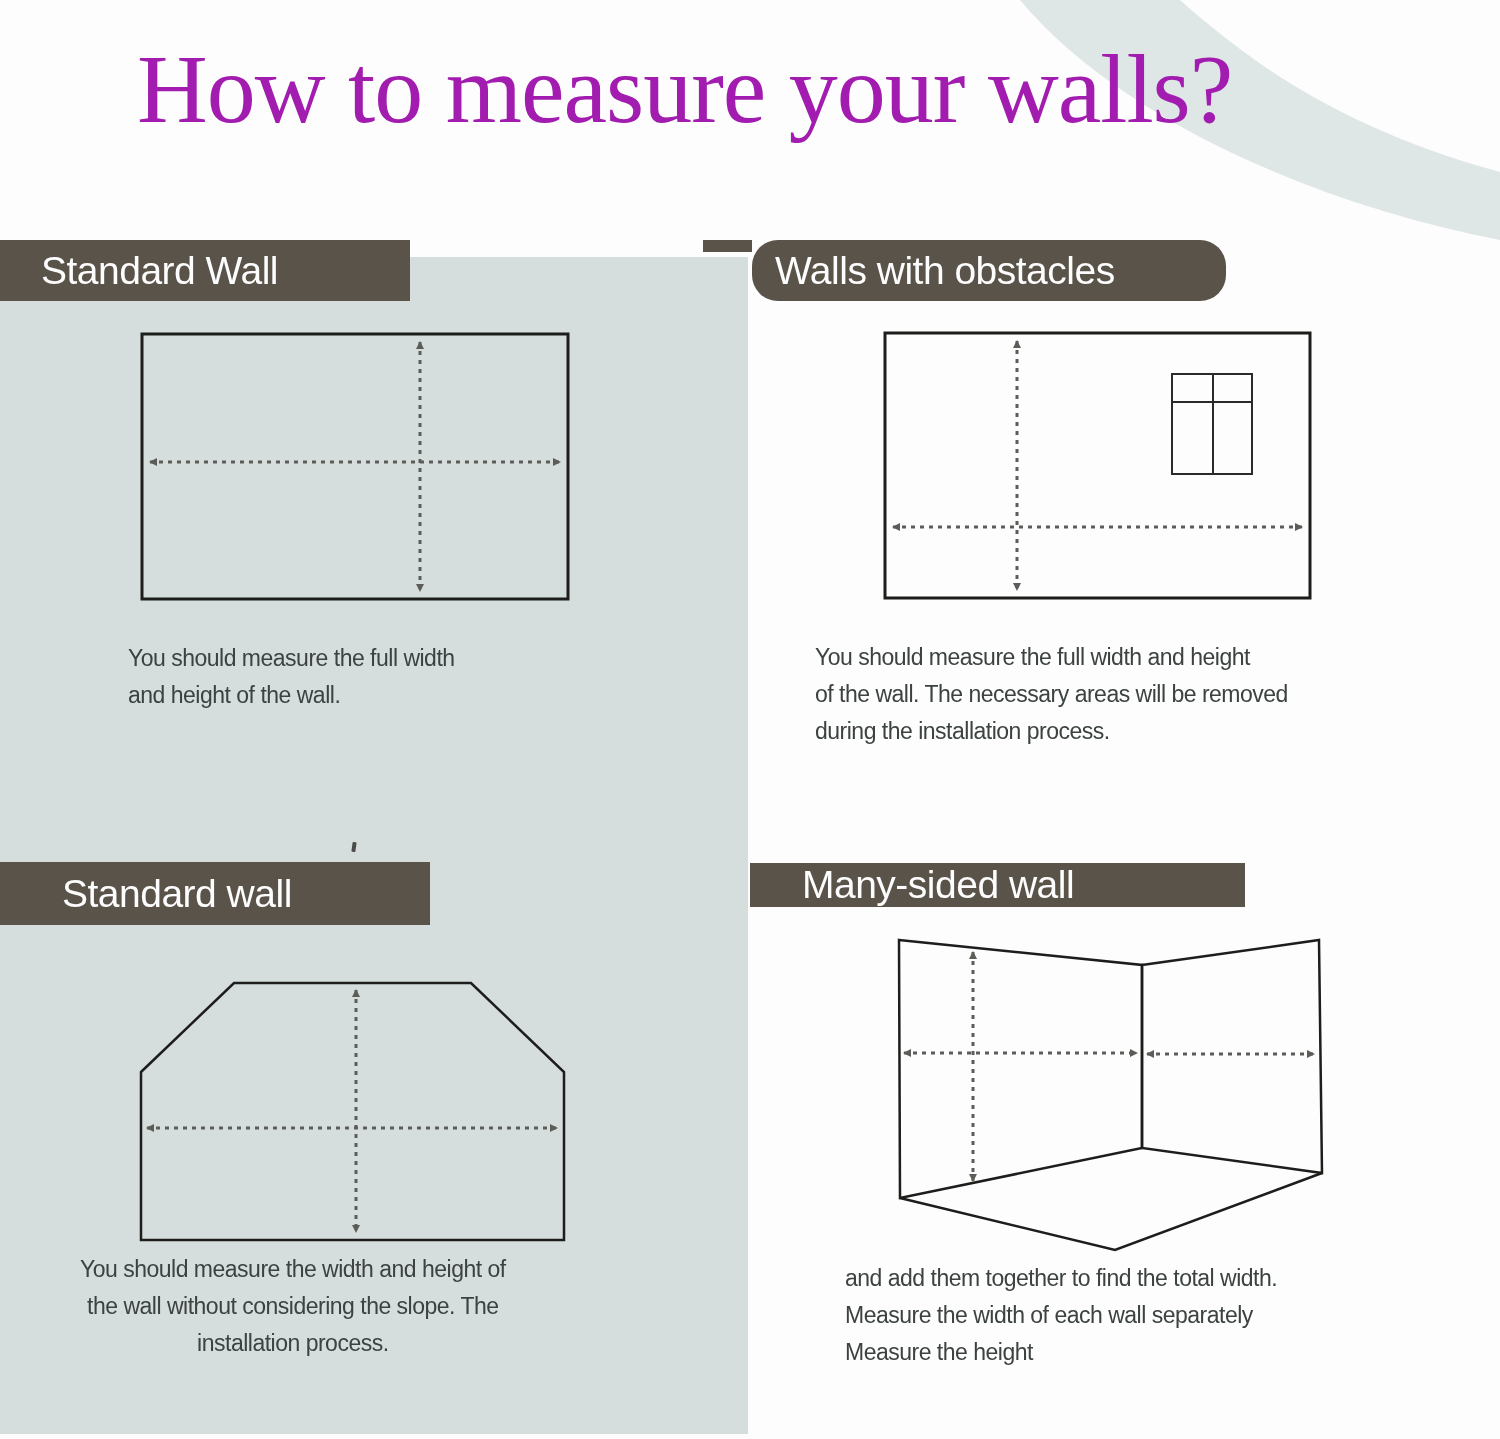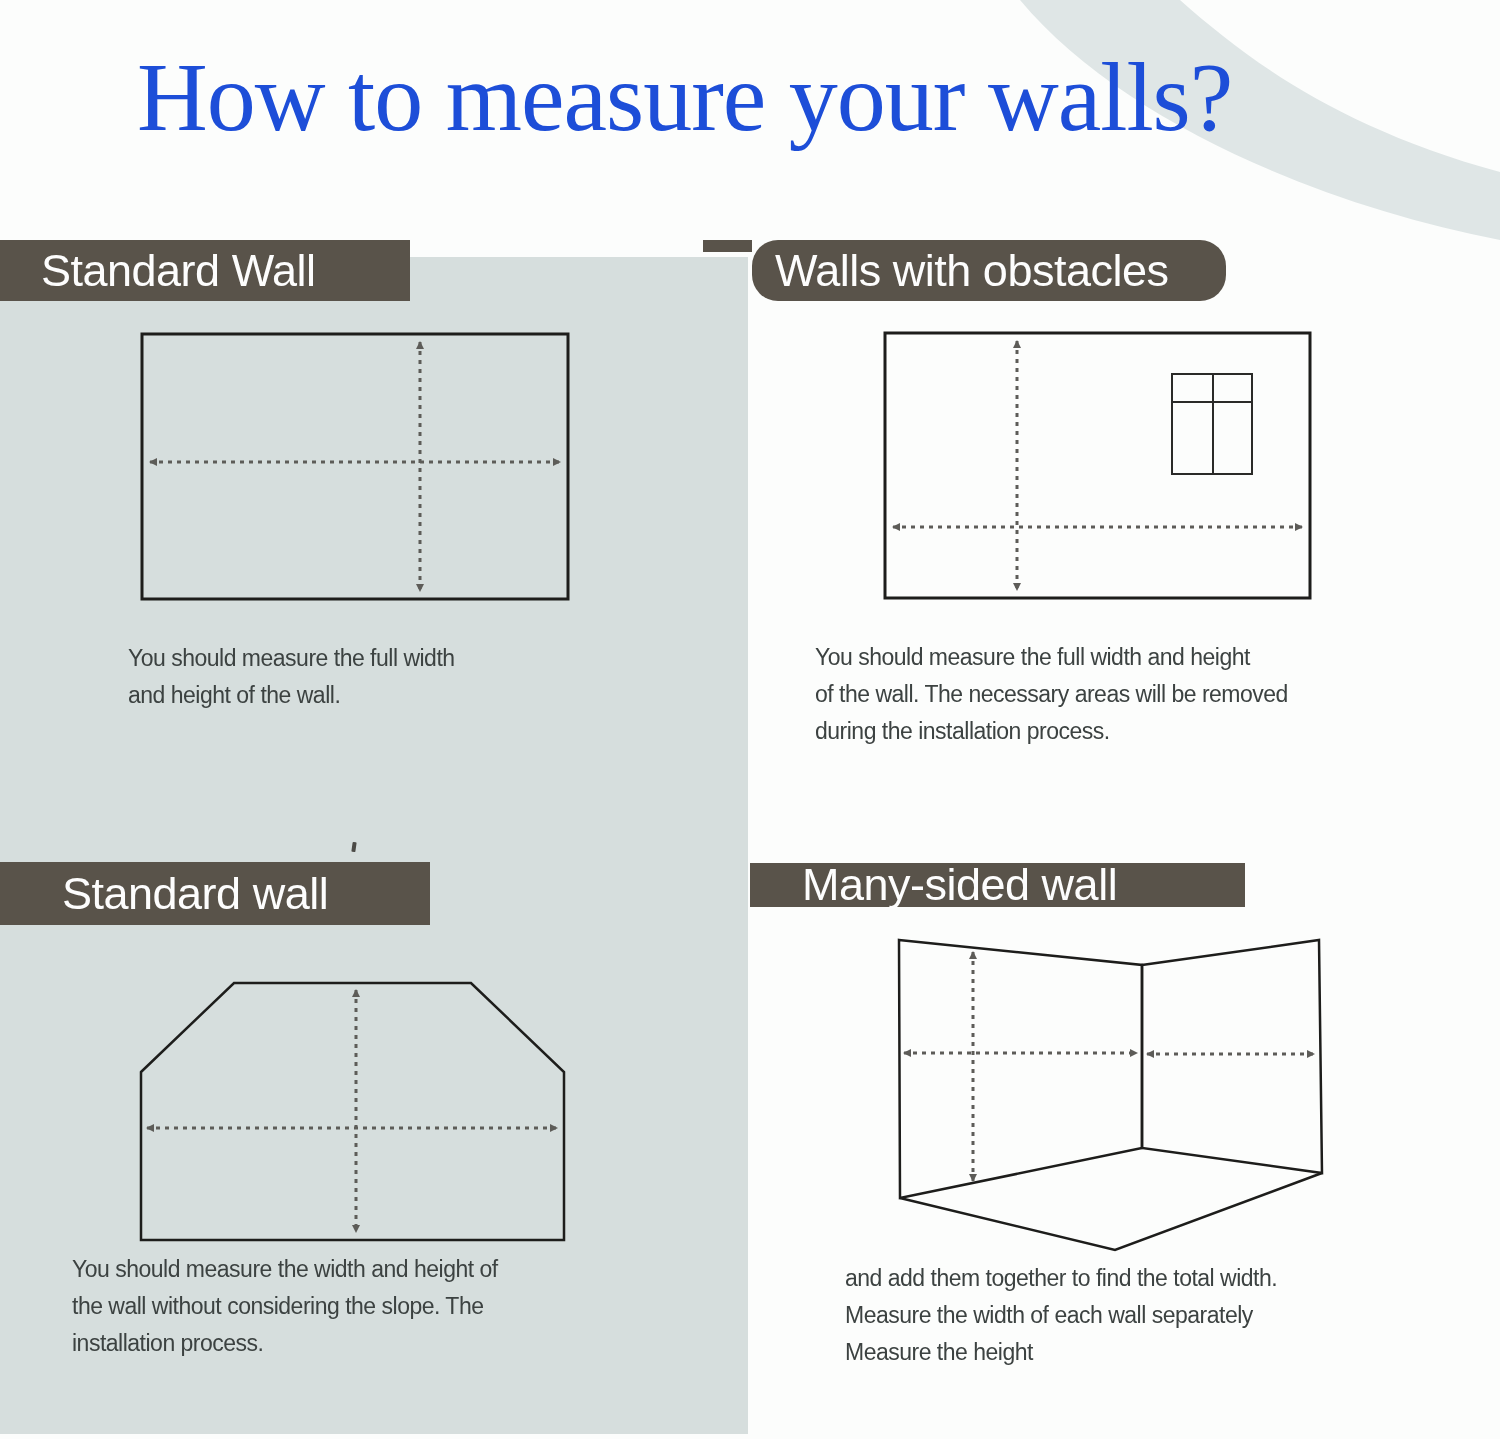--- a/index.html
+++ b/index.html
@@ -3,53 +3,53 @@
 <meta charset="utf-8">
 <style>
   html,body{margin:0;padding:0;}
   body{
     width:1500px;height:1439px;position:relative;overflow:hidden;
     background:#fcfdfc;
     font-family:"Liberation Sans", sans-serif;
   }
   .ribbon-svg{position:absolute;left:950px;top:0;width:550px;height:260px;z-index:0;}
   .page-title{
-    position:absolute;left:137px;top:48px;z-index:1;
+    position:absolute;left:137px;top:40px;z-index:1;
     font-family:"Liberation Serif", serif;
-    font-size:98px;line-height:1;color:#1d4ed8;letter-spacing:-1px;
+    font-size:98px;line-height:1;color:#a21caf;letter-spacing:-1px;
     white-space:nowrap;
   }
   .left-panel{
     position:absolute;left:0;top:257px;width:748px;height:1177px;
     background:#d6dedd;z-index:0;
   }
   .section-bar{
     position:absolute;height:61px;background:#59534a;z-index:2;
     display:flex;align-items:center;
-    color:#fdfdfd;font-size:45px;letter-spacing:-0.5px;white-space:nowrap;
+    color:#fdfdfd;font-size:39px;letter-spacing:-0.5px;white-space:nowrap;
   }
   .bar-standard{left:0;top:240px;width:369px;padding-left:41px;}
   .bar-obstacles{left:752px;top:240px;width:451px;padding-left:23px;box-sizing:content-box;border-radius:26px;}
   .bar-sloping{left:0;top:862px;width:368px;height:63px;padding-left:62px;}
   .bar-many{left:750px;top:863px;width:443px;height:44px;padding-left:52px;}
   .bar-tab{
     position:absolute;left:703px;top:240px;width:49px;height:12px;
     background:#59534a;z-index:2;
   }
   .tick-mark{
     position:absolute;left:352px;top:842px;width:4px;height:10px;
     background:#4c4b47;border-radius:1px;transform:rotate(8deg);z-index:2;
   }
   .caption{
     position:absolute;z-index:2;color:#3c4241;
     font-size:23px;line-height:37px;letter-spacing:-0.5px;white-space:nowrap;
   }
   .cap-standard{left:128px;top:640px;}
   .cap-obstacles{left:815px;top:639px;}
-  .cap-sloping{left:72px;top:1251px;}
+  .cap-sloping{left:80px;top:1251px;text-align:center;}
   .cap-many{left:845px;top:1260px;}
   .diagram{position:absolute;z-index:1;}
   svg{overflow:visible;display:block;}
   .d-standard{left:120px;top:320px;}
   .d-obstacles{left:860px;top:320px;}
   .d-sloping{left:120px;top:960px;}
   .d-many{left:880px;top:920px;}
 </style>
 </head>
 <body>

